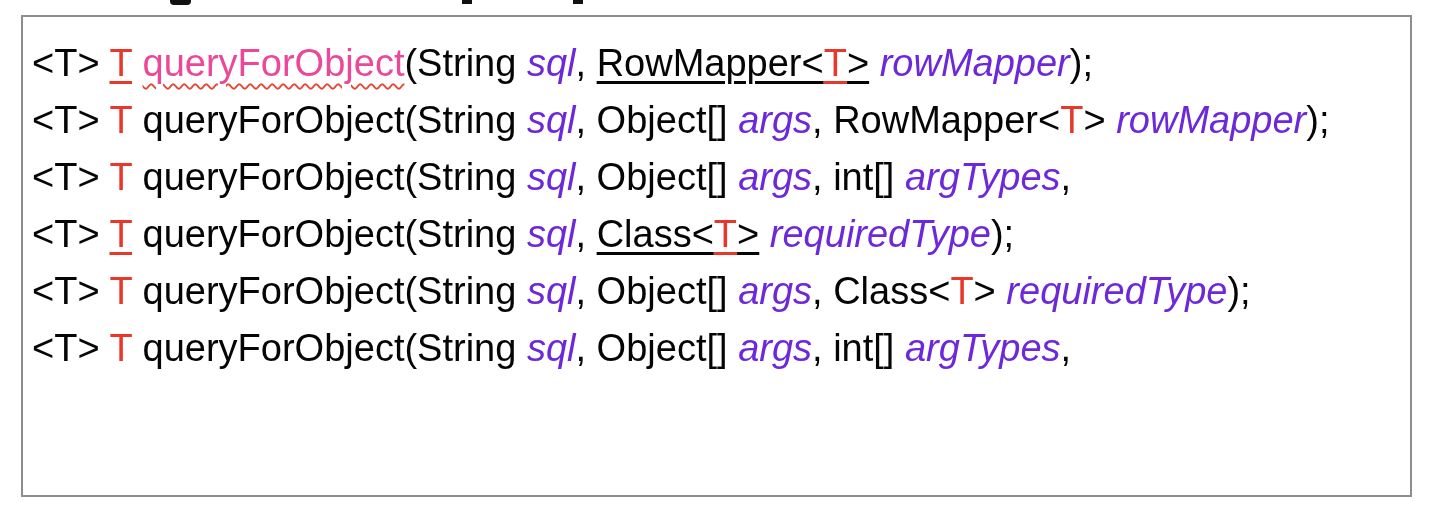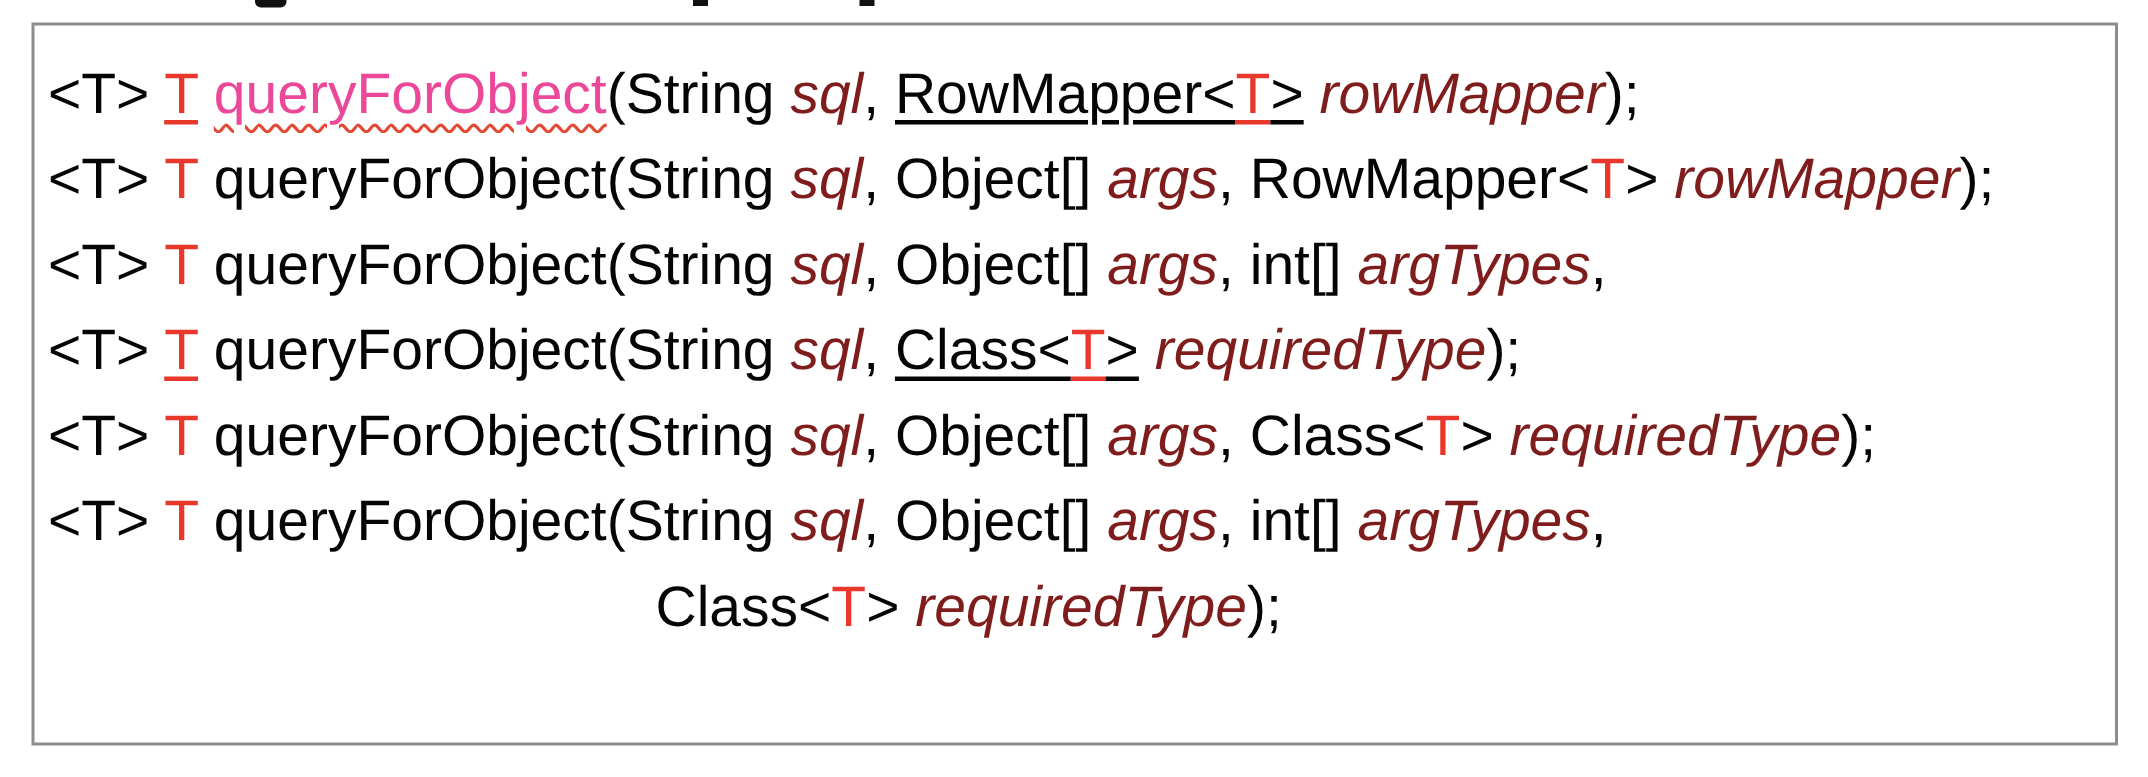--- a/index.html
+++ b/index.html
@@ -40,21 +40,21 @@
   }
   .code-line {
     font-size: 38px;
     line-height: 57px;
     white-space: pre;
     color: #050505;
     letter-spacing: 0px;
   }
   .seg-plain  { color: #050505; }
   .seg-red    { color: #e8382c; }
-  .seg-param  { color: #7f1d1d; font-style: italic; }
+  .seg-param  { color: #6d28d9; font-style: italic; }
   .seg-underline {
     color: #050505;
     text-decoration: underline;
     text-decoration-thickness: 2.5px;
     text-underline-offset: 5px;
   }
   .seg-red-underline {
     color: #e8382c;
     text-decoration: underline;
     text-decoration-color: #e8382c;
@@ -77,15 +77,14 @@
   <div class="fragment f2"></div>
   <div class="fragment f3"></div>
 
   <div class="code-box">
       <div class="code-line"><span class="seg-plain">&lt;T&gt; </span><span class="seg-red-underline">T</span><span class="seg-plain"> </span><span class="seg-wavy">queryForObject</span><span class="seg-plain">(String </span><span class="seg-param">sql</span><span class="seg-plain">, </span><span class="seg-underline">RowMapper&lt;</span><span class="seg-red-underline">T</span><span class="seg-underline">&gt;</span><span class="seg-plain"> </span><span class="seg-param">rowMapper</span><span class="seg-plain">);</span></div>
       <div class="code-line"><span class="seg-plain">&lt;T&gt; </span><span class="seg-red">T</span><span class="seg-plain"> queryForObject(String </span><span class="seg-param">sql</span><span class="seg-plain">, Object[] </span><span class="seg-param">args</span><span class="seg-plain">, RowMapper&lt;</span><span class="seg-red">T</span><span class="seg-plain">&gt; </span><span class="seg-param">rowMapper</span><span class="seg-plain">);</span></div>
       <div class="code-line"><span class="seg-plain">&lt;T&gt; </span><span class="seg-red">T</span><span class="seg-plain"> queryForObject(String </span><span class="seg-param">sql</span><span class="seg-plain">, Object[] </span><span class="seg-param">args</span><span class="seg-plain">, int[] </span><span class="seg-param">argTypes</span><span class="seg-plain">,</span></div>
       <div class="code-line"><span class="seg-plain">&lt;T&gt; </span><span class="seg-red-underline">T</span><span class="seg-plain"> queryForObject(String </span><span class="seg-param">sql</span><span class="seg-plain">, </span><span class="seg-underline">Class&lt;</span><span class="seg-red-underline">T</span><span class="seg-underline">&gt;</span><span class="seg-plain"> </span><span class="seg-param">requiredType</span><span class="seg-plain">);</span></div>
       <div class="code-line"><span class="seg-plain">&lt;T&gt; </span><span class="seg-red">T</span><span class="seg-plain"> queryForObject(String </span><span class="seg-param">sql</span><span class="seg-plain">, Object[] </span><span class="seg-param">args</span><span class="seg-plain">, Class&lt;</span><span class="seg-red">T</span><span class="seg-plain">&gt; </span><span class="seg-param">requiredType</span><span class="seg-plain">);</span></div>
       <div class="code-line"><span class="seg-plain">&lt;T&gt; </span><span class="seg-red">T</span><span class="seg-plain"> queryForObject(String </span><span class="seg-param">sql</span><span class="seg-plain">, Object[] </span><span class="seg-param">args</span><span class="seg-plain">, int[] </span><span class="seg-param">argTypes</span><span class="seg-plain">,</span></div>
-      <div class="code-line" style="padding-left: 405px;"><span class="seg-plain">Class&lt;</span><span class="seg-red">T</span><span class="seg-plain">&gt; </span><span class="seg-param">requiredType</span><span class="seg-plain">);</span></div>
     </div>
 </div>
 
 </body></html>

